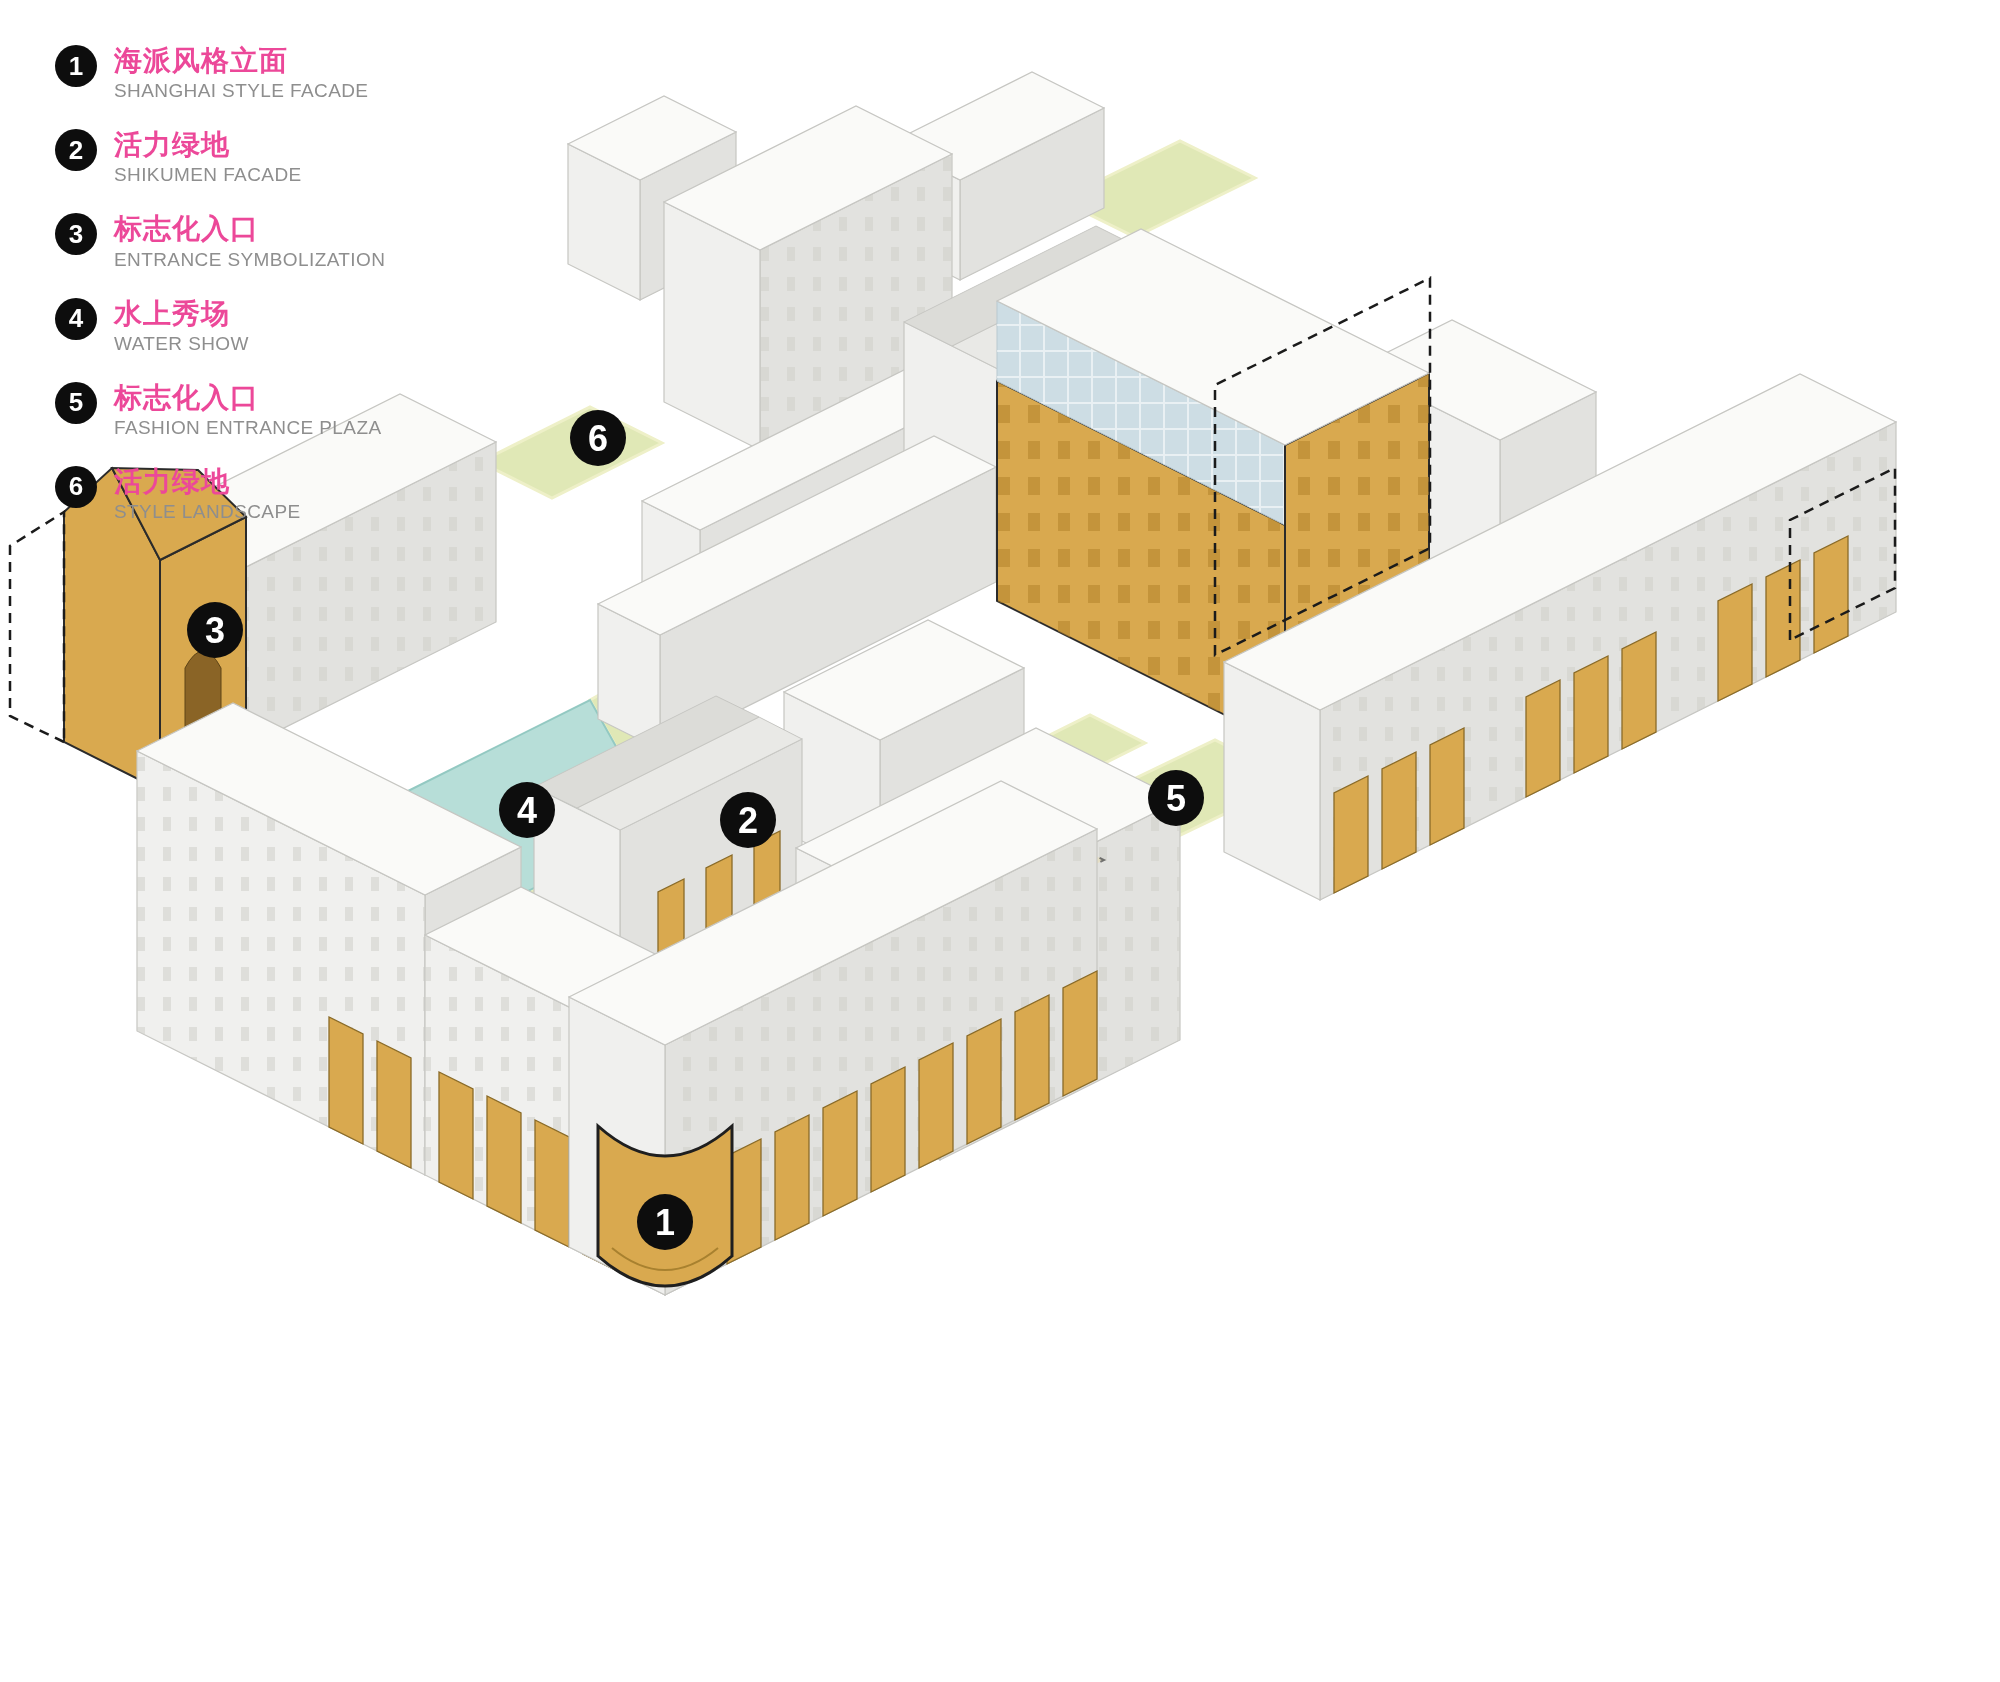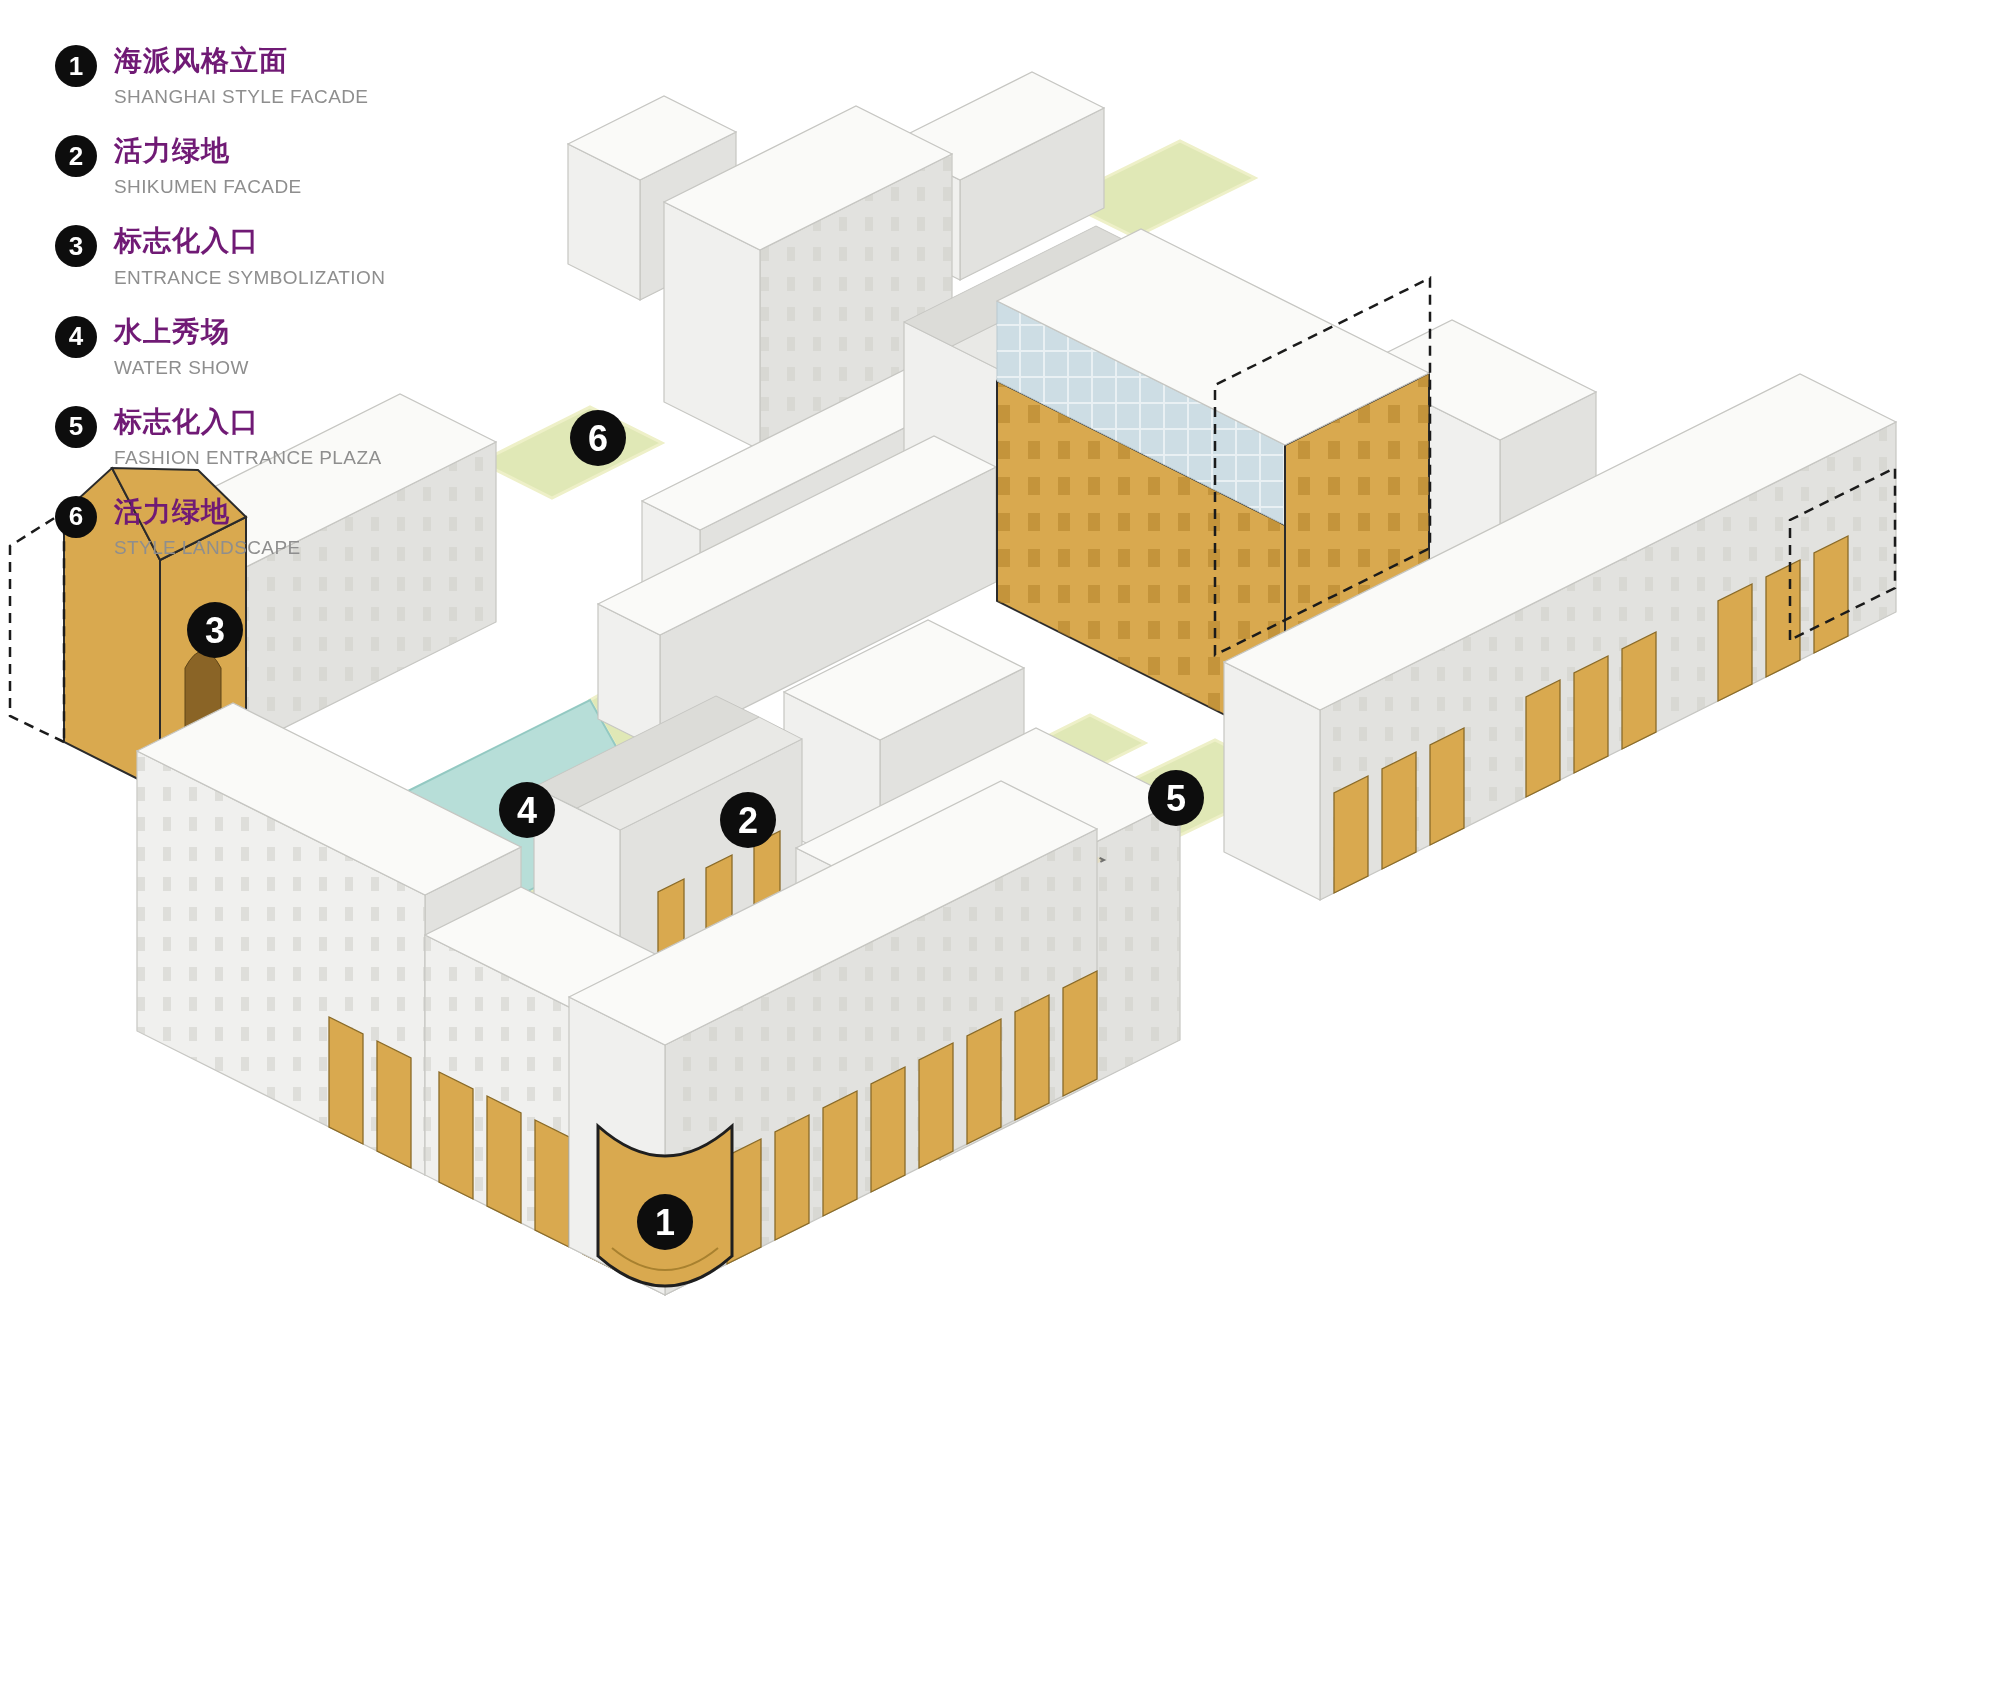--- a/index.html
+++ b/index.html
@@ -26,22 +26,22 @@
   .marker circle{stroke:none;}
   .marker text{font-family:"Liberation Sans",sans-serif;font-size:36px;font-weight:700;
                fill:#ffffff;text-anchor:middle;}
 
   
   .legend{position:absolute;left:55px;top:45px;display:flex;flex-direction:column;gap:27px;z-index:5;}
   .legend-item{display:flex;align-items:flex-start;gap:17px;}
   .badge{flex:0 0 auto;width:42px;height:42px;border-radius:50%;background:#0d0d0d;color:#ffffff;
          display:flex;align-items:center;justify-content:center;font-size:26px;font-weight:700;}
   .legend-text{display:flex;flex-direction:column;}
-  .zh{font-size:28px;font-weight:700;color:#701a75;letter-spacing:1px;line-height:1.15;}
-  .en{font-size:19px;color:#8e8e8e;letter-spacing:.4px;margin-top:9px;}
+  .zh{font-size:28px;font-weight:700;color:#ec4899;letter-spacing:1px;line-height:1.15;}
+  .en{font-size:19px;color:#8e8e8e;letter-spacing:.4px;margin-top:3px;}
 </style>
 </head>
 <body>
 
 <div class="canvas">
 
   <div class="legend">
     <div class="legend-item">
       <div class="badge">1</div>
       <div class="legend-text">

